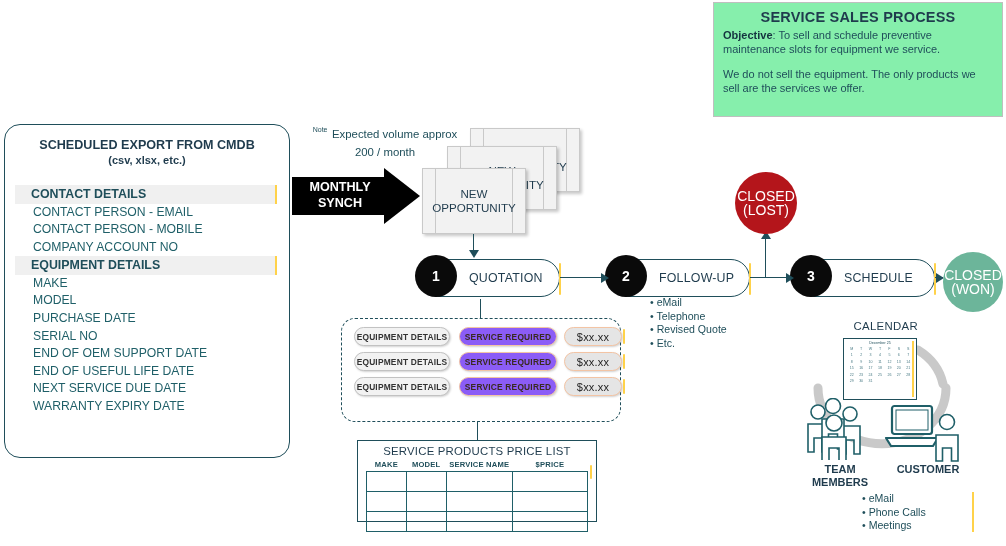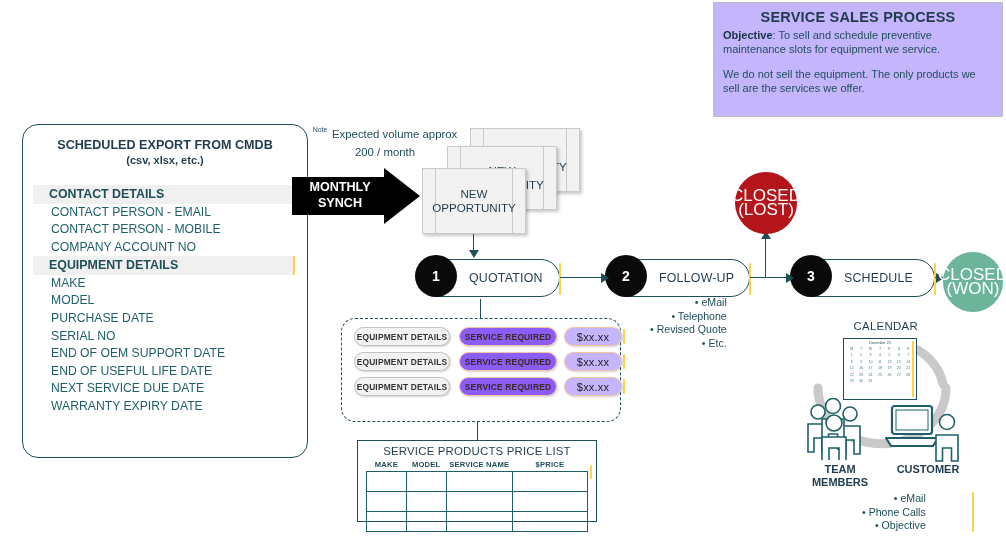--- a/index.html
+++ b/index.html
@@ -1,27 +1,27 @@
 <!DOCTYPE html>
 <html><head>
 <meta charset="utf-8">
 <style>
   html,body{margin:0;padding:0;background:#ffffff;}
   body{width:1006px;height:546px;position:relative;overflow:hidden;
        font-family:"Liberation Sans","DejaVu Sans",sans-serif;color:#1f4e5a;}
   .abs{position:absolute;}
 
   
-  #header-box{left:713px;top:2px;width:290px;height:115px;border:1px solid #bfbfbf;background:#c4b5fd;box-sizing:border-box;}
+  #header-box{left:713px;top:2px;width:290px;height:115px;border:1px solid #bfbfbf;background:#86efac;box-sizing:border-box;}
   #header-title{text-align:center;font-size:14.5px;font-weight:bold;color:#1f3b4d;letter-spacing:.2px;margin-top:6px;}
   .hdr-p{font-size:11px;color:#1f4e5a;line-height:13.5px;margin:4px 9px 0 9px;}
   .hdr-p b{color:#14333f;}
 
   
-  #cmdb-panel{left:22px;top:124px;width:286px;height:334px;border:1.4px solid #1f4e5a;border-radius:16px;background:#fff;box-sizing:border-box;}
+  #cmdb-panel{left:4px;top:124px;width:286px;height:334px;border:1.4px solid #1f4e5a;border-radius:16px;background:#fff;box-sizing:border-box;}
   #cmdb-title{text-align:center;font-size:12.6px;font-weight:bold;color:#1f3b4d;margin-top:12px;line-height:16px;}
   #cmdb-sub{text-align:center;font-size:11px;font-weight:bold;color:#1f3b4d;line-height:15px;}
   .cmdb-list{margin-top:17px;}
   .grp{background:#f0f0f0;font-size:12.4px;font-weight:bold;color:#1f4e5a;padding:1px 0 1px 16px;margin:0 12px 0 10px;
        border-right:2.2px solid #ffd24a;line-height:16.5px;}
   .itm{font-size:12.2px;color:#1f5f68;padding-left:28px;line-height:17.6px;}
 
   
   #monthly-synch{left:292px;top:168px;width:128px;height:56px;}
   #monthly-synch .body{position:absolute;left:0;top:9px;width:94px;height:38px;background:#000;}
@@ -47,38 +47,38 @@
   .stage{height:38px;border:1.3px solid #1f4e5a;border-radius:19px;background:#fff;box-sizing:border-box;}
   .stage .num{position:absolute;left:-6px;top:-5px;width:42px;height:42px;border-radius:50%;background:#0a0a0a;
         color:#fff;font-size:14px;font-weight:bold;text-align:center;line-height:42px;}
   .stage .lbl{position:absolute;left:48px;top:11px;font-size:12.4px;color:#1f3b4d;letter-spacing:.2px;}
   #stage-quotation{left:420px;top:259px;width:140px;}
   #stage-followup{left:610px;top:259px;width:140px;}
   #stage-schedule{left:795px;top:259px;width:140px;}
   .stage-acc{position:absolute;right:-2px;top:3px;width:2.4px;height:32px;background:#ffd24a;border-radius:2px;}
 
   
-  .terminal{border-radius:50%;color:#fff;text-align:center;font-size:17px;line-height:14px;
+  .terminal{border-radius:50%;color:#fff;text-align:center;font-size:14px;line-height:14px;
             display:flex;align-items:center;justify-content:center;}
   #closed-lost{left:735px;top:172px;width:62px;height:62px;background:#b4151b;}
   #closed-won{left:943px;top:252px;width:60px;height:60px;background:#6cb59a;}
 
   
   .conn{background:#1f4e5a;}
   .arrow-dn{width:0;height:0;border-left:5px solid transparent;border-right:5px solid transparent;border-top:8px solid #1f4e5a;}
   .arrow-rt{width:0;height:0;border-top:5px solid transparent;border-bottom:5px solid transparent;border-left:8px solid #1f4e5a;}
   .arrow-up{width:0;height:0;border-left:5px solid transparent;border-right:5px solid transparent;border-bottom:8px solid #1f4e5a;}
 
   
   #quote-box{left:341px;top:318px;width:280px;height:104px;border:1.5px dashed #1f4e5a;border-radius:14px;box-sizing:border-box;}
   .pill{position:absolute;height:19px;border-radius:10px;box-sizing:border-box;text-align:center;
         font-size:8.4px;font-weight:bold;letter-spacing:.2px;line-height:18px;box-shadow:1px 1px 2px rgba(0,0,0,.18);}
   .pill.eq{background:#f2f2f2;border:1px solid #c2c2c2;color:#333;width:96px;left:12px;}
   .pill.sv{background:#8b5cf6;border:1px solid #f3c4a4;color:#3a2a20;width:98px;left:117px;}
-  .pill.pr{background:#c4b5fd;border:1px solid #f3c4a4;color:#1f1f1f;width:58px;left:222px;font-size:11px;font-weight:normal;}
+  .pill.pr{background:#e5e5e5;border:1px solid #f3c4a4;color:#1f1f1f;width:58px;left:222px;font-size:11px;font-weight:normal;}
   .pill-acc{position:absolute;left:281px;width:2.4px;height:15px;background:#ffd24a;border-radius:2px;}
 
   
   #price-list{left:357px;top:440px;width:240px;height:82px;border:1.2px solid #1f4e5a;background:#fff;box-sizing:border-box;}
   #price-title{text-align:center;font-size:11.4px;color:#1f3b4d;margin-top:4px;letter-spacing:.2px;}
   #price-table{width:222px;margin:2px auto 0 auto;border-collapse:collapse;}
   #price-table th{font-size:7.6px;font-weight:bold;color:#1f4e5a;padding:1px 0 2px 0;border:none;letter-spacing:.2px;}
   #price-table td{border:1px solid #1f5f68;height:17px;}
   #price-acc{position:absolute;right:4px;top:24px;width:2.4px;height:14px;background:#ffd24a;border-radius:2px;}
 
@@ -86,21 +86,21 @@
   #calendar-label{left:846px;top:320px;width:72px;text-align:right;font-size:11.4px;color:#1f3b4d;letter-spacing:.3px;}
   #calendar-card{left:843px;top:338px;width:74px;height:62px;background:#fff;border:1px solid #1f4e5a;box-sizing:border-box;}
   #calendar-card .cal-hd{font-size:3.6px;text-align:center;color:#1f4e5a;margin-top:2px;}
   #calendar-card .cal-grid{display:grid;grid-template-columns:repeat(7,1fr);gap:0;margin:1px 3px 0 3px;}
   #calendar-card .cal-grid span{font-size:3.6px;color:#4b7c86;text-align:center;line-height:6.4px;}
   #cal-acc{position:absolute;right:2px;top:2px;width:1.8px;bottom:2px;background:#ffd24a;}
   .pl-label{position:absolute;text-align:center;font-size:11px;font-weight:bold;color:#1f3b4d;line-height:13px;}
   #team-label{left:800px;top:463px;width:80px;}
   #customer-label{left:890px;top:463px;width:76px;}
   #meeting-bullets{left:862px;top:492px;}
-  .bullet{font-size:10.6px;color:#1f4e5a;line-height:13.6px;text-align:right;}
+  .bullet{font-size:10.6px;color:#1f4e5a;line-height:13.6px;}
   #followup-bullets{left:650px;top:296px;}
   #followup-bullets .bullet{font-size:10.6px;}
   #meet-acc{position:absolute;left:972px;top:492px;width:2px;height:40px;background:#ffd24a;}
 </style>
 </head>
 <body>
 
 <div class="abs" id="header-box">
   <div id="header-title">SERVICE SALES PROCESS</div>
   <div class="hdr-p"><b>Objective</b><span>: To sell and schedule preventive maintenance slots for equipment we service.</span></div>
@@ -358,15 +358,15 @@
 
 <div class="pl-label" id="team-label">
   <span>TEAM</span><br>
   <span>MEMBERS</span>
 </div>
 <div class="pl-label" id="customer-label">CUSTOMER</div>
 
 <div class="abs" id="meeting-bullets">
     <div class="bullet">• eMail</div>
     <div class="bullet">• Phone Calls</div>
-    <div class="bullet">• Objective</div>
+    <div class="bullet">• Meetings</div>
   </div>
 <div id="meet-acc"></div>
 
 </body></html>

